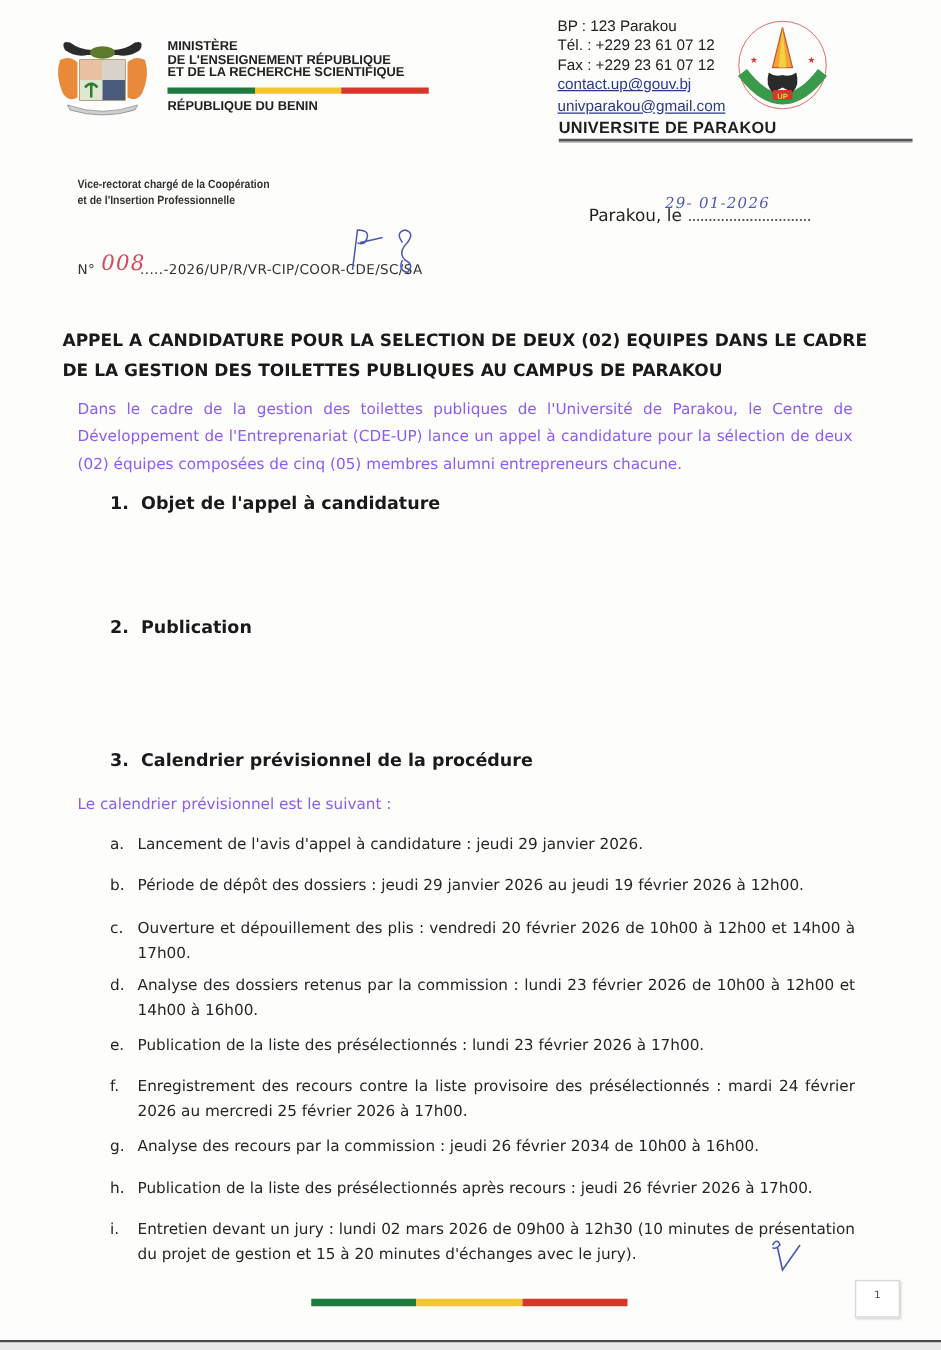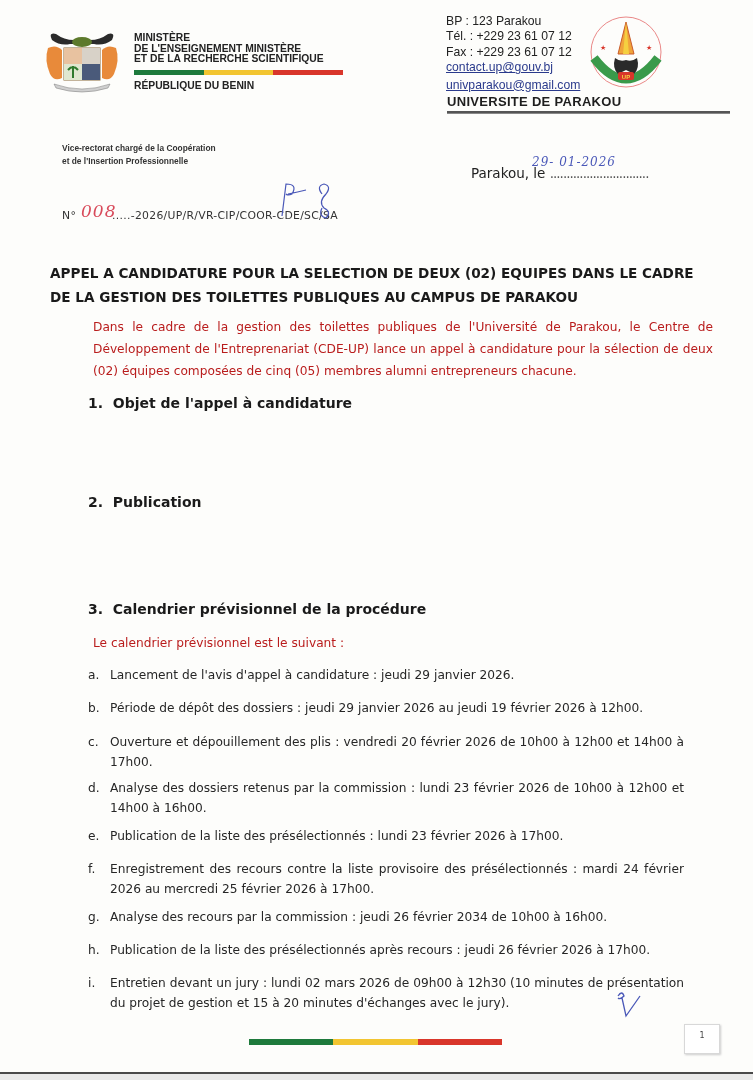--- a/index.html
+++ b/index.html
@@ -38,21 +38,21 @@
 
   .ref { left:62px; top:209px; font-size:10.8px; color:#333; letter-spacing:0.3px; }
   .ref-hand { left:81px; top:201px; font-family:"DejaVu Serif", serif; font-style:italic;
               font-size:17px; color:#d84a5a; letter-spacing:1px; }
   .paraphes { left:278px; top:180px; width:70px; height:40px; }
 
   
   .title { left:50px; top:261px; width:650px; font-weight:bold;
            font-size:13.6px; line-height:24px; color:#1a1a1a; }
   .p { position:absolute; left:62px; width:620px; font-size:12.2px; line-height:22px;
-       text-align:justify; color:#b91c1c;margin-left:31px; }
+       text-align:justify; color:#8b5cf6; }
   .p.tight { line-height:19.5px; }
   .h { position:absolute; left:88px; font-weight:bold; font-size:14px; color:#1a1a1a; }
   .li { position:absolute; left:88px; width:596px; font-size:12.2px; line-height:19.5px;
         color:#262626; display:flex; }
   .li .mk { width:22px; flex:0 0 22px; }
   .li .tx { flex:1; text-align:justify; }
 
   .footbar { left:249px; top:1039px; width:253px; height:6px; display:flex; }
   .footbar span { flex:1; display:block; }
   .pagenum { left:684px; top:1024px; width:34px; height:28px; border:1px solid #d8d8d8;
@@ -76,21 +76,21 @@
     <rect x="20" y="18" width="18" height="16" fill="#e8c2a0"></rect>
     <rect x="38" y="18" width="18" height="16" fill="#d8d2c8"></rect>
     <rect x="20" y="34" width="18" height="16" fill="#dfe7d0"></rect>
     <rect x="38" y="34" width="18" height="16" fill="#4a5a7a"></rect>
     <path d="M29 36 L29 48 M24 40 Q29 34 34 40" stroke="#2e7a2e" stroke-width="2" fill="none"></path>
     <path d="M10 54 Q38 64 66 54 L64 58 Q38 66 12 58Z" fill="#cfcfcf" stroke="#777" stroke-width="0.5"></path>
   </svg>
 
   <div class="abs ministry">
     <div>MINISTÈRE</div>
-    <div>DE L'ENSEIGNEMENT MINISTÈRE</div>
+    <div>DE L'ENSEIGNEMENT RÉPUBLIQUE</div>
     <div>ET DE LA RECHERCHE SCIENTIFIQUE</div>
   </div>
   <div class="abs flagbar">
     <span style="background:#1e7a3c"></span>
       <span style="background:#f2c531"></span>
       <span style="background:#d9362b"></span>
   </div>
   <div class="abs republic">RÉPUBLIQUE DU BENIN</div>
 
   <div class="abs contact">

